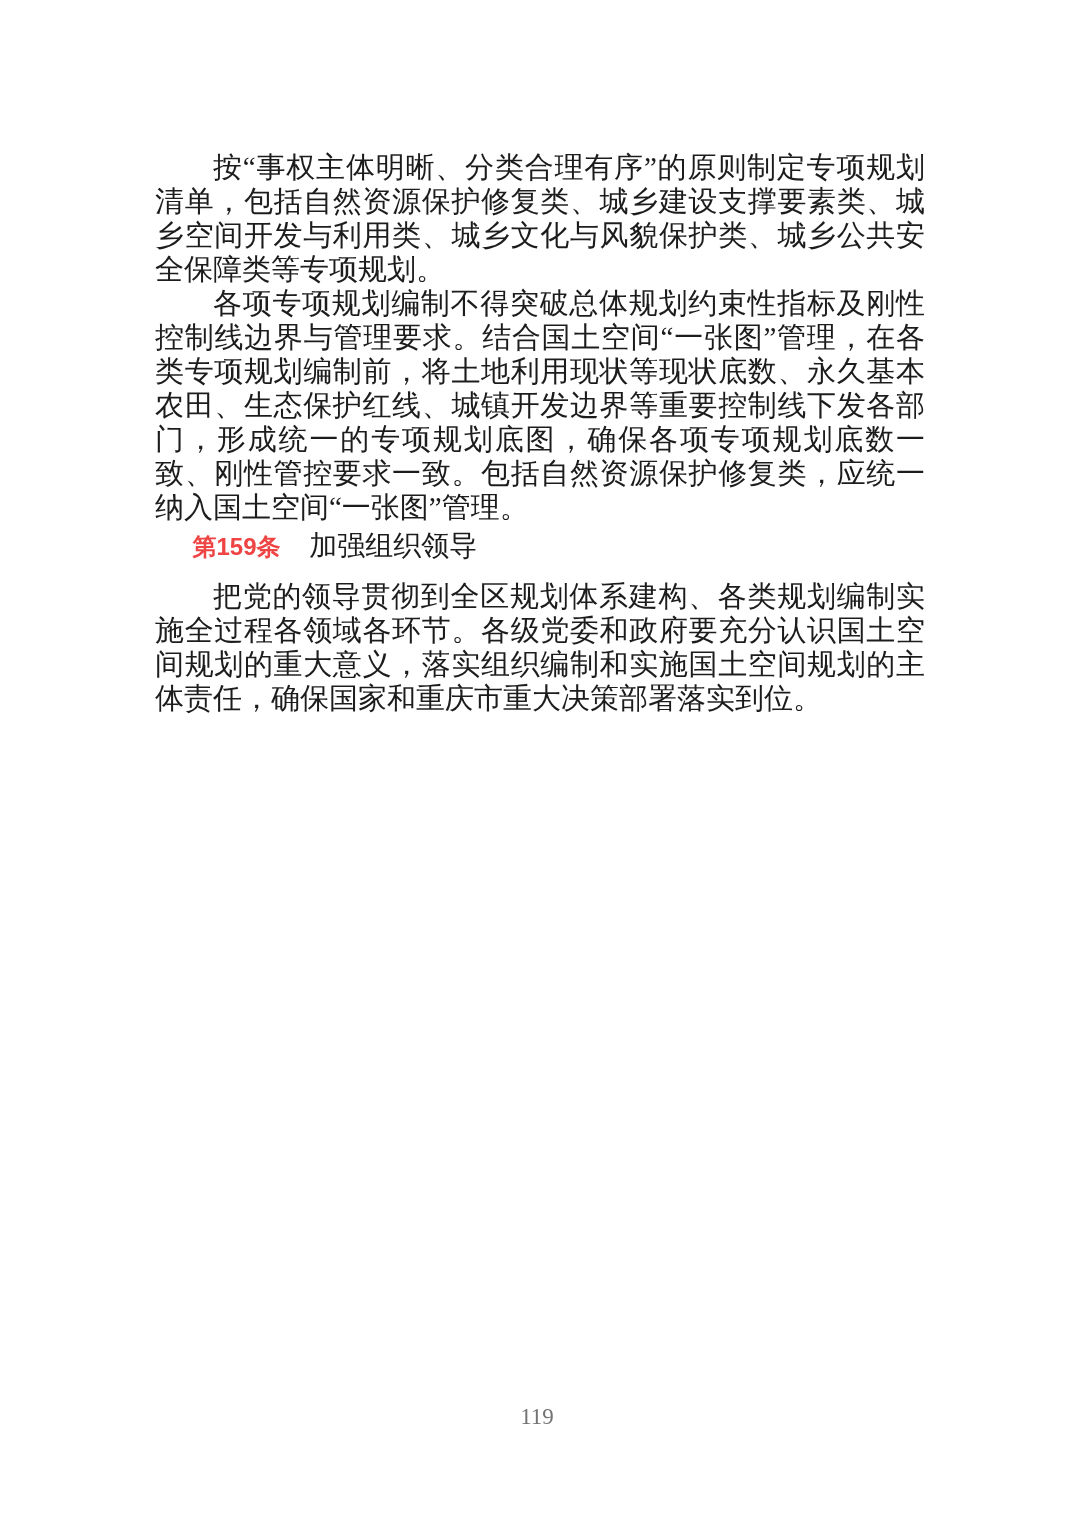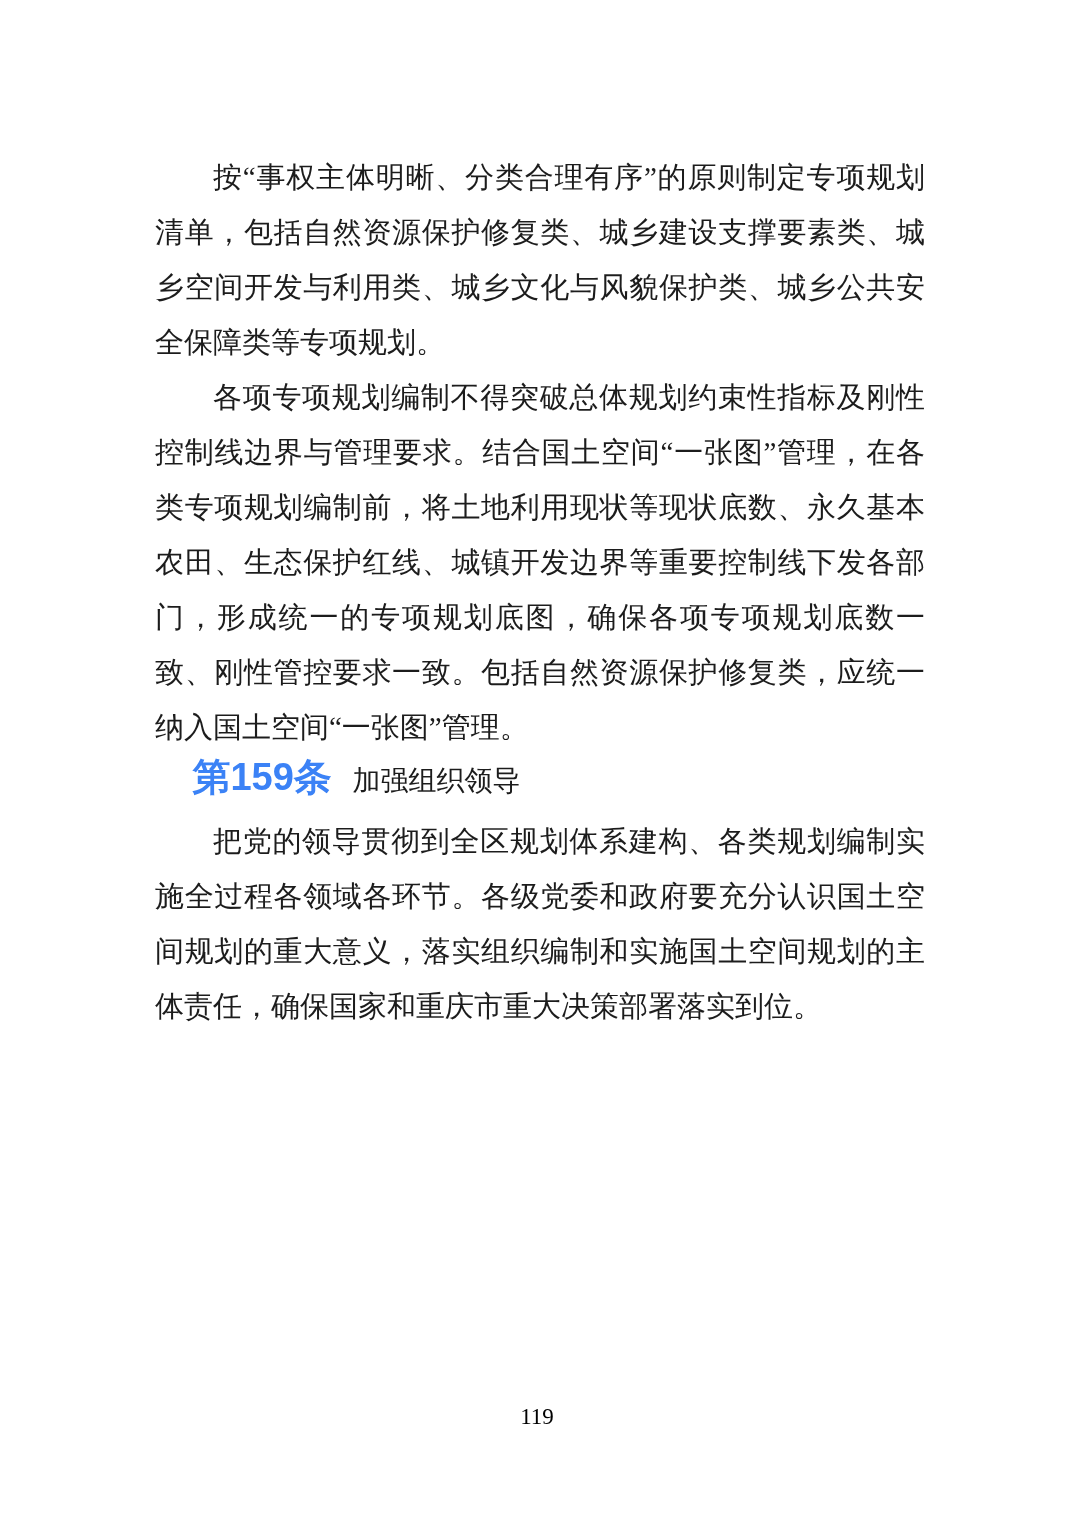--- a/index.html
+++ b/index.html
@@ -14,21 +14,21 @@
     background: #ffffff;
     box-sizing: border-box;
     padding: 150px 149px 0 155px;
     color: #1c1c1c;
     font-family: "Liberation Serif", serif;
     overflow: hidden;
   }
   .body-para {
     margin: 0;
     font-size: 29px;
-    line-height: 55px;
+    line-height: 34px;
     text-align: justify;
     text-justify: inter-ideograph;
     text-indent: 2em;
   }
   .section-heading {
     margin: 2px 0 8px 0;
     font-family: "Liberation Sans", sans-serif;
     font-weight: bold;
     font-size: 31px;
     line-height: 44px;
@@ -37,38 +37,38 @@
   }
   .article-heading {
     margin: 0 0 8px 0;
     line-height: 44px;
     text-indent: 2em;
     font-weight: normal;
   }
   .article-number {
     font-family: "Liberation Sans", sans-serif;
     font-weight: bold;
-    font-size: 38px;
-    color: #3b82f6;
+    font-size: 24px;
+    color: #ef4444;
   }
   .article-title {
     font-family: "Liberation Serif", serif;
     font-size: 28px;
-    margin-left: 16px;
+    margin-left: 24px;
     color: #1c1c1c;
   }
   .page-footer {
     position: absolute;
     left: 0;
     bottom: 90px;
     width: 100%;
     text-align: center;
     font-family: "Liberation Serif", serif;
     font-size: 23px;
-    color: #000000;
+    color: #737373;
   }
 </style>
 </head>
 <body>
 
 <div class="page">
 
   <p class="body-para">按“事权主体明晰、分类合理有序”的原则制定专项规划清单，包括自然资源保护修复类、城乡建设支撑要素类、城乡空间开发与利用类、城乡文化与风貌保护类、城乡公共安全保障类等专项规划。</p>
 
   <p class="body-para">各项专项规划编制不得突破总体规划约束性指标及刚性控制线边界与管理要求。结合国土空间“一张图”管理，在各类专项规划编制前，将土地利用现状等现状底数、永久基本农田、生态保护红线、城镇开发边界等重要控制线下发各部门，形成统一的专项规划底图，确保各项专项规划底数一致、刚性管控要求一致。包括自然资源保护修复类，应统一纳入国土空间“一张图”管理。</p>

